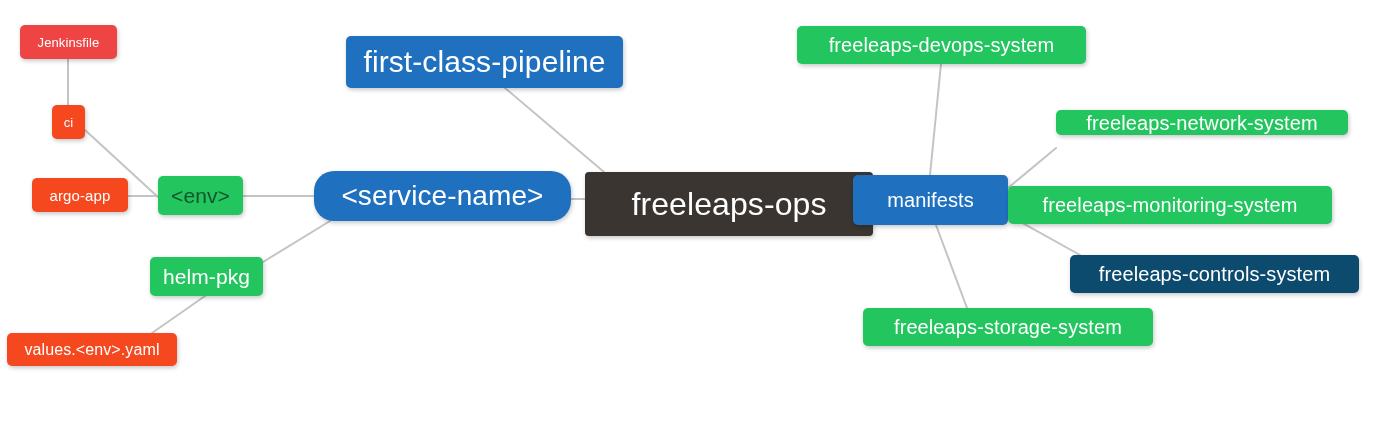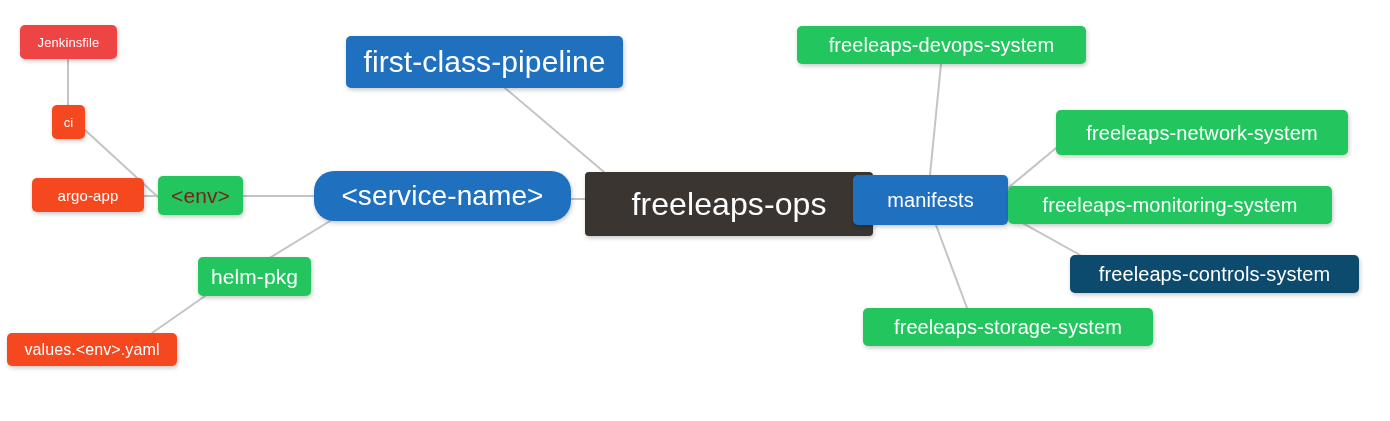--- a/index.html
+++ b/index.html
@@ -72,48 +72,48 @@
       <path class="edge" d="M 1008 215 L 1080 255" stroke="#c4c4c4"></path>
       <path class="edge" d="M 936 225 L 967 308" stroke="#c4c4c4"></path>
     </svg>
   <div id="nodes-layer">
       <div class="node" style="left: 20px; top: 25px; width: 97px; height: 34px; background: #ef4444; color: rgb(255, 255, 255); font-size: 13px;">
         <span>Jenkinsfile</span>
       </div>
       <div class="node" style="left: 52px; top: 105px; width: 33px; height: 34px; background: rgb(245, 72, 31); color: rgb(255, 255, 255); font-size: 13px;">
         <span>ci</span>
       </div>
-      <div class="node" style="left: 32px; top: 178px; width: 112px; height: 34px; background: rgb(245, 72, 31); color: rgb(255, 255, 255); font-size: 15px;">
+      <div class="node" style="left: 32px; top: 178px; width: 96px; height: 34px; background: rgb(245, 72, 31); color: rgb(255, 255, 255); font-size: 15px;">
         <span>argo-app</span>
       </div>
-      <div class="node" style="left: 158px; top: 176px; width: 85px; height: 39px; background: rgb(34, 197, 94); color: #7f1d1d; font-size: 21px;">
+      <div class="node" style="left: 158px; top: 176px; width: 85px; height: 39px; background: rgb(34, 197, 94); color: #14532d; font-size: 21px;">
         <span>&lt;env&gt;</span>
       </div>
-      <div class="node" style="left: 150px; top: 257px; width: 113px; height: 39px; background: rgb(34, 197, 94); color: rgb(255, 255, 255); font-size: 21px; margin-left: 48px;">
+      <div class="node" style="left: 150px; top: 257px; width: 113px; height: 39px; background: rgb(34, 197, 94); color: rgb(255, 255, 255); font-size: 21px;">
         <span>helm-pkg</span>
       </div>
       <div class="node" style="left: 7px; top: 333px; width: 170px; height: 33px; background: rgb(245, 72, 31); color: rgb(255, 255, 255); font-size: 16px;">
         <span>values.&lt;env&gt;.yaml</span>
       </div>
       <div class="node" style="left: 315px; top: 36px; width: 277px; height: 52px; background: rgb(32, 112, 192); color: rgb(255, 255, 255); font-size: 30px; margin-left: 31px;">
         <span>first-class-pipeline</span>
       </div>
       <div class="node" style="left: 314px; top: 171px; width: 257px; height: 50px; background: rgb(32, 112, 192); color: rgb(255, 255, 255); font-size: 28px; border-radius: 20px;">
         <span>&lt;service-name&gt;</span>
       </div>
       <div class="node root" style="left: 585px; top: 172px; width: 288px; height: 64px; background: rgb(58, 53, 49); color: rgb(255, 255, 255); font-size: 32px;">
         <span>freeleaps-ops</span>
       </div>
       <div class="node" style="left: 853px; top: 175px; width: 155px; height: 50px; background: rgb(32, 112, 192); color: rgb(255, 255, 255); font-size: 20px;">
         <span>manifests</span>
       </div>
       <div class="node" style="left: 797px; top: 26px; width: 289px; height: 38px; background: rgb(34, 197, 94); color: rgb(255, 255, 255); font-size: 20px;">
         <span>freeleaps-devops-system</span>
       </div>
-      <div class="node" style="left: 1056px; top: 110px; width: 292px; height: 45px; background: rgb(34, 197, 94); color: rgb(255, 255, 255); font-size: 20px;">
+      <div class="node" style="left: 1056px; top: 110px; width: 292px; height: 25px; background: rgb(34, 197, 94); color: rgb(255, 255, 255); font-size: 20px;">
         <span>freeleaps-network-system</span>
       </div>
       <div class="node" style="left: 1008px; top: 186px; width: 324px; height: 38px; background: rgb(34, 197, 94); color: rgb(255, 255, 255); font-size: 20px;">
         <span>freeleaps-monitoring-system</span>
       </div>
       <div class="node" style="left: 1060px; top: 255px; width: 289px; height: 38px; background: #0c4a6e; color: rgb(255, 255, 255); font-size: 20px; margin-left: 10px;">
         <span>freeleaps-controls-system</span>
       </div>
       <div class="node" style="left: 815px; top: 308px; width: 290px; height: 38px; background: rgb(34, 197, 94); color: rgb(255, 255, 255); font-size: 20px; margin-left: 48px;">
         <span>freeleaps-storage-system</span>

